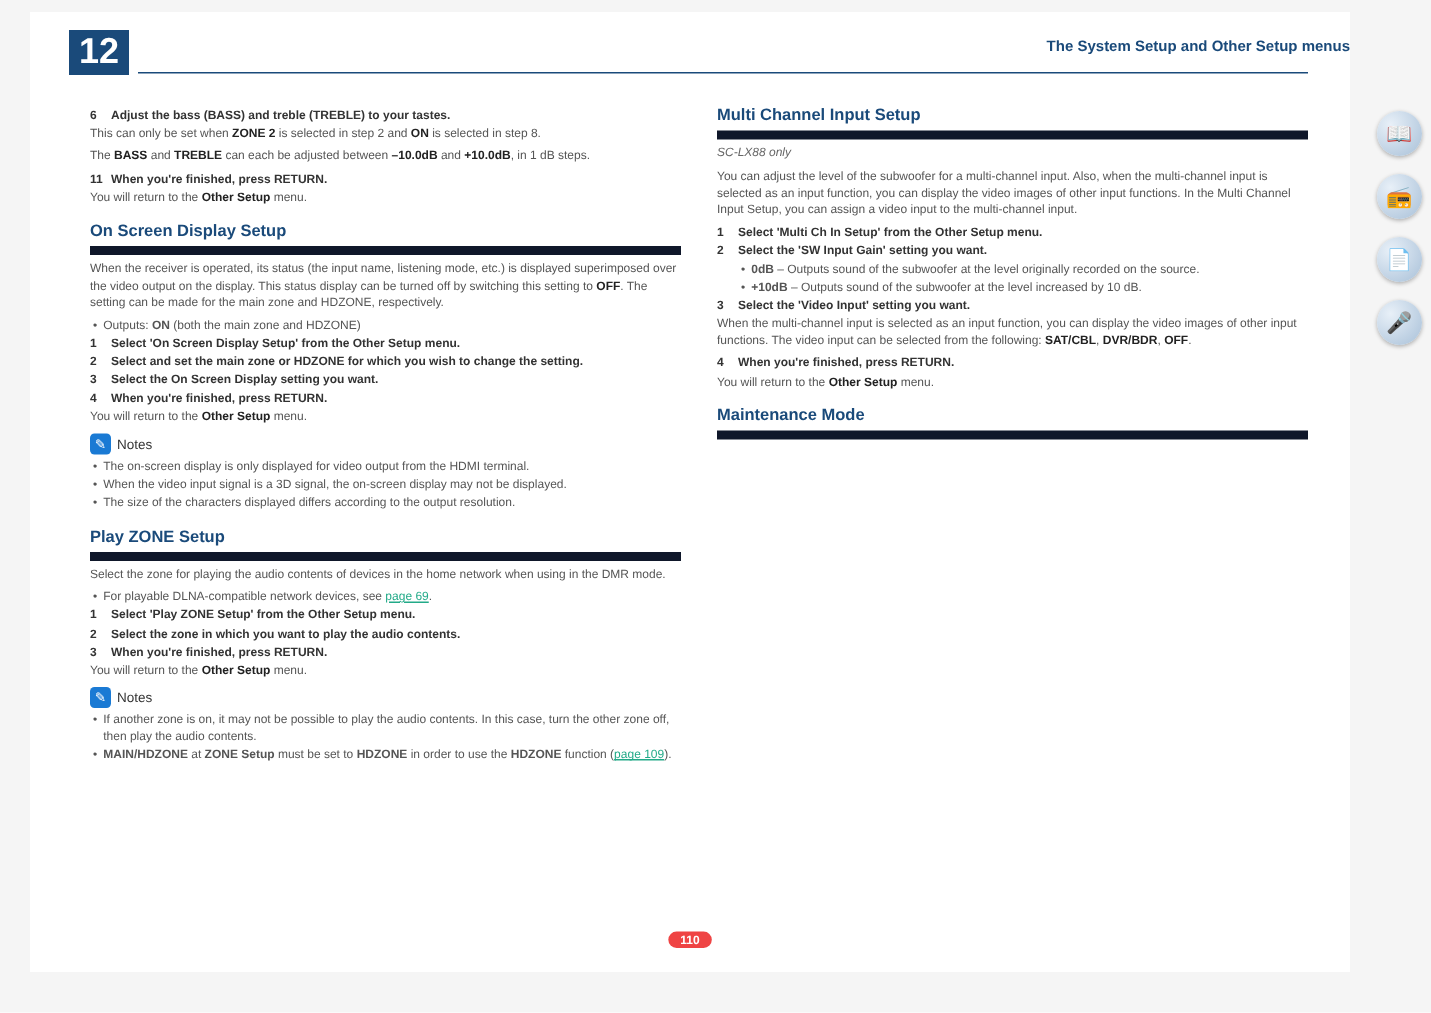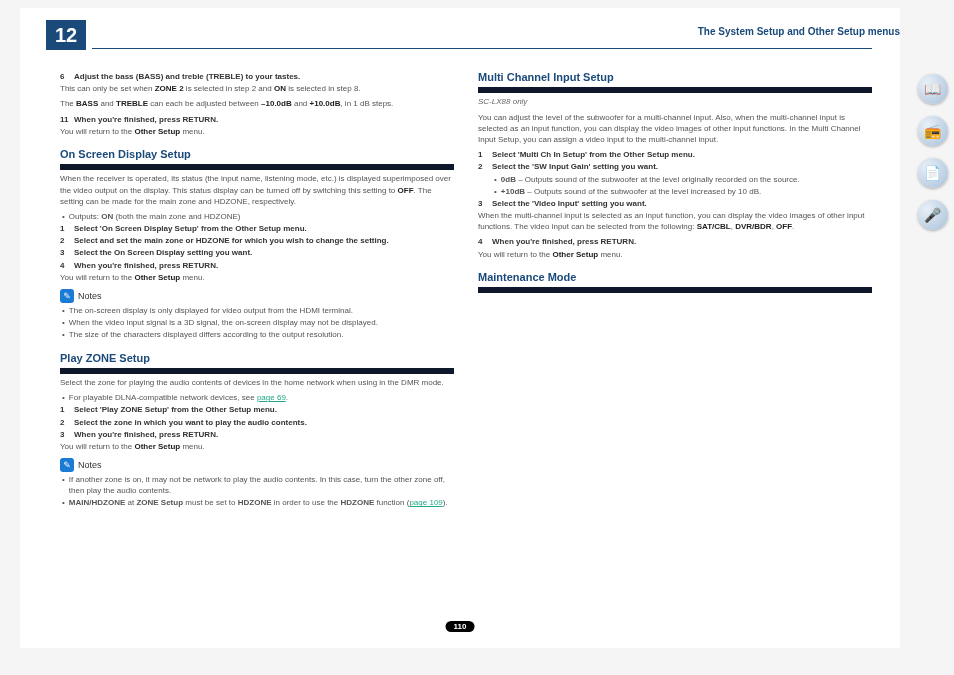--- a/index.html
+++ b/index.html
@@ -23,21 +23,21 @@
   }
   .header-row {
     display: flex;
     align-items: flex-start;
   }
   .chapter-box {
     width: 40px;
     height: 30px;
     background: #1a4a7a;
     color: #fff;
-    font-size: 20px;
+    font-size: 24px;
     font-weight: bold;
     display: flex;
     align-items: center;
     justify-content: center;
     margin-left: 26px;
   }
   .header-title {
     margin-left: auto;
     color: #1a4a7a;
     font-weight: bold;
@@ -78,21 +78,21 @@
   .note-icon {
     width:14px; height:14px; background:#1a7ad4; border-radius:3px;
     color:#fff; font-size:9px; display:flex; align-items:center; justify-content:center;
     margin-right:4px;
   }
   .note-title { font-weight:normal; font-size:9px;}
   a.lnk { color:#2a8; text-decoration:underline;}
   .italic { font-style: italic; color:#666;}
   .page-num {
     position:absolute; bottom:16px; left:50%; transform:translateX(-50%);
-    background:#000000; color:#fff; font-size:8px; font-weight:bold;
+    background:#ef4444; color:#fff; font-size:8px; font-weight:bold;
     padding:1px 8px; border-radius:6px;
   }
   .side-icons {
     position:absolute; right:6px; top:74px; display:flex; flex-direction:column; gap:12px;
   }
   .sicon {
     width:30px; height:30px; border-radius:50%;
     background: radial-gradient(circle at 30% 30%, #e8f0f8, #a8c0d8);
     box-shadow: 0 1px 3px rgba(0,0,0,.3);
     display:flex; align-items:center; justify-content:center;
@@ -182,21 +182,21 @@
           <span class="step-num">3</span>
           <span class="step-text">When you're finished, press RETURN.</span>
         </div>
       <div class="fine"><span>You will return to the </span><b>Other Setup</b><span> menu.</span></div>
 
       <div class="note-head">
         <div class="note-icon">✎</div>
         <div class="note-title">Notes</div>
       </div>
       <div class="bullet">
-          <span>If another zone is on, it may not be network to play the audio contents. In this case, turn the other zone off, then play the audio contents.</span>
+          <span>If another zone is on, it may not be possible to play the audio contents. In this case, turn the other zone off, then play the audio contents.</span>
         </div>
       <div class="bullet">
           <span><b>MAIN/HDZONE</b><span> at </span><b>ZONE Setup</b><span> must be set to </span><b>HDZONE</b><span> in order to use the </span><b>HDZONE</b><span> function (</span><a class="lnk">page 109</a><span>).</span></span>
         </div>
     </div>
 
     <div class="col">
       <h3 class="sec" style="margin-top:0">Multi Channel Input Setup</h3>
       <div class="fine italic">SC-LX88 only</div>
       <div class="fine">You can adjust the level of the subwoofer for a multi-channel input. Also, when the multi-channel input is selected as an input function, you can display the video images of other input functions. In the Multi Channel Input Setup, you can assign a video input to the multi-channel input.</div>

